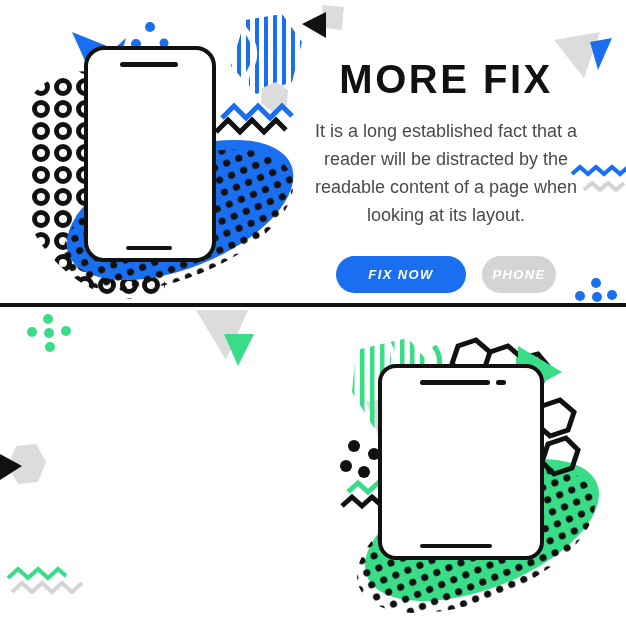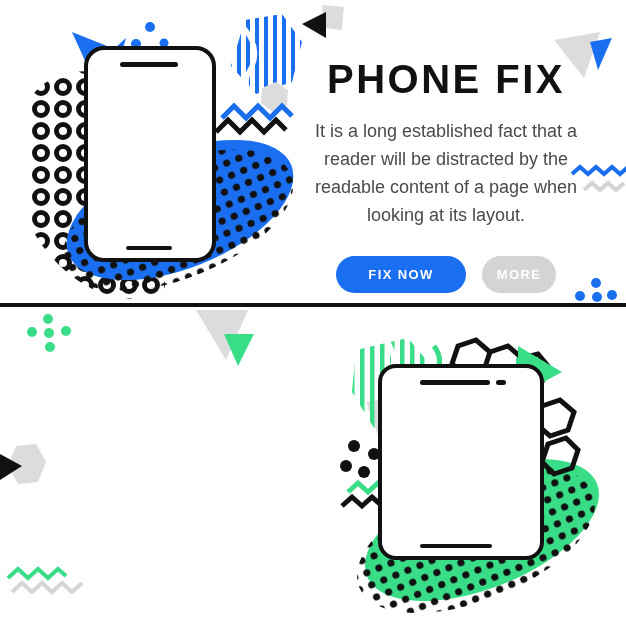--- a/index.html
+++ b/index.html
@@ -70,20 +70,21 @@
     font-family: "Liberation Sans", sans-serif;
     font-weight: bold;
     font-size: 13px;
     letter-spacing: 1.4px;
     color: #ffffff;
     cursor: pointer;
     padding: 0;
     height: 37px;
     line-height: 37px;
     text-align: center;
+    font-style: italic;
   }
   .btn-primary { width: 130px; }
   .btn-secondary { width: 74px; background: #d4d4d4; }
   #fix-now-phone { background: #1a6ef0; }
 
   
   .shape { position: absolute; }
   svg { display: block; overflow: visible; }
 </style>
 </head>
@@ -172,25 +173,25 @@
 
     <svg class="shape" style="left:566px; top:276px;" width="54" height="34" viewBox="0 0 54 34">
       <circle cx="30" cy="7" r="5" fill="#1a6ef0"></circle>
       <circle cx="14" cy="20" r="5" fill="#1a6ef0"></circle>
       <circle cx="31" cy="21" r="5" fill="#1a6ef0"></circle>
       <circle cx="46" cy="19" r="5" fill="#1a6ef0"></circle>
       <circle cx="29" cy="33" r="5" fill="#1a6ef0"></circle>
     </svg>
 
     <div class="copy-block" id="phone-copy">
-      <h1 class="headline">PHONE FIX</h1>
+      <h1 class="headline">MORE FIX</h1>
       <p class="body-text">It is a long established fact that a reader will be distracted by the readable content of a page when looking at its layout.</p>
       <div class="btn-row">
         <button class="btn btn-primary" id="fix-now-phone">FIX NOW</button>
-        <button class="btn btn-secondary">MORE</button>
+        <button class="btn btn-secondary">PHONE</button>
       </div>
     </div>
   </div>
 
   <div class="divider"></div>
 
   <div class="banner" id="banner-tablet">
 
     <svg class="shape" style="left:18px; top:8px;" width="64" height="40" viewBox="0 0 64 40">
       <circle cx="30" cy="3" r="5" fill="#3add87"></circle>

